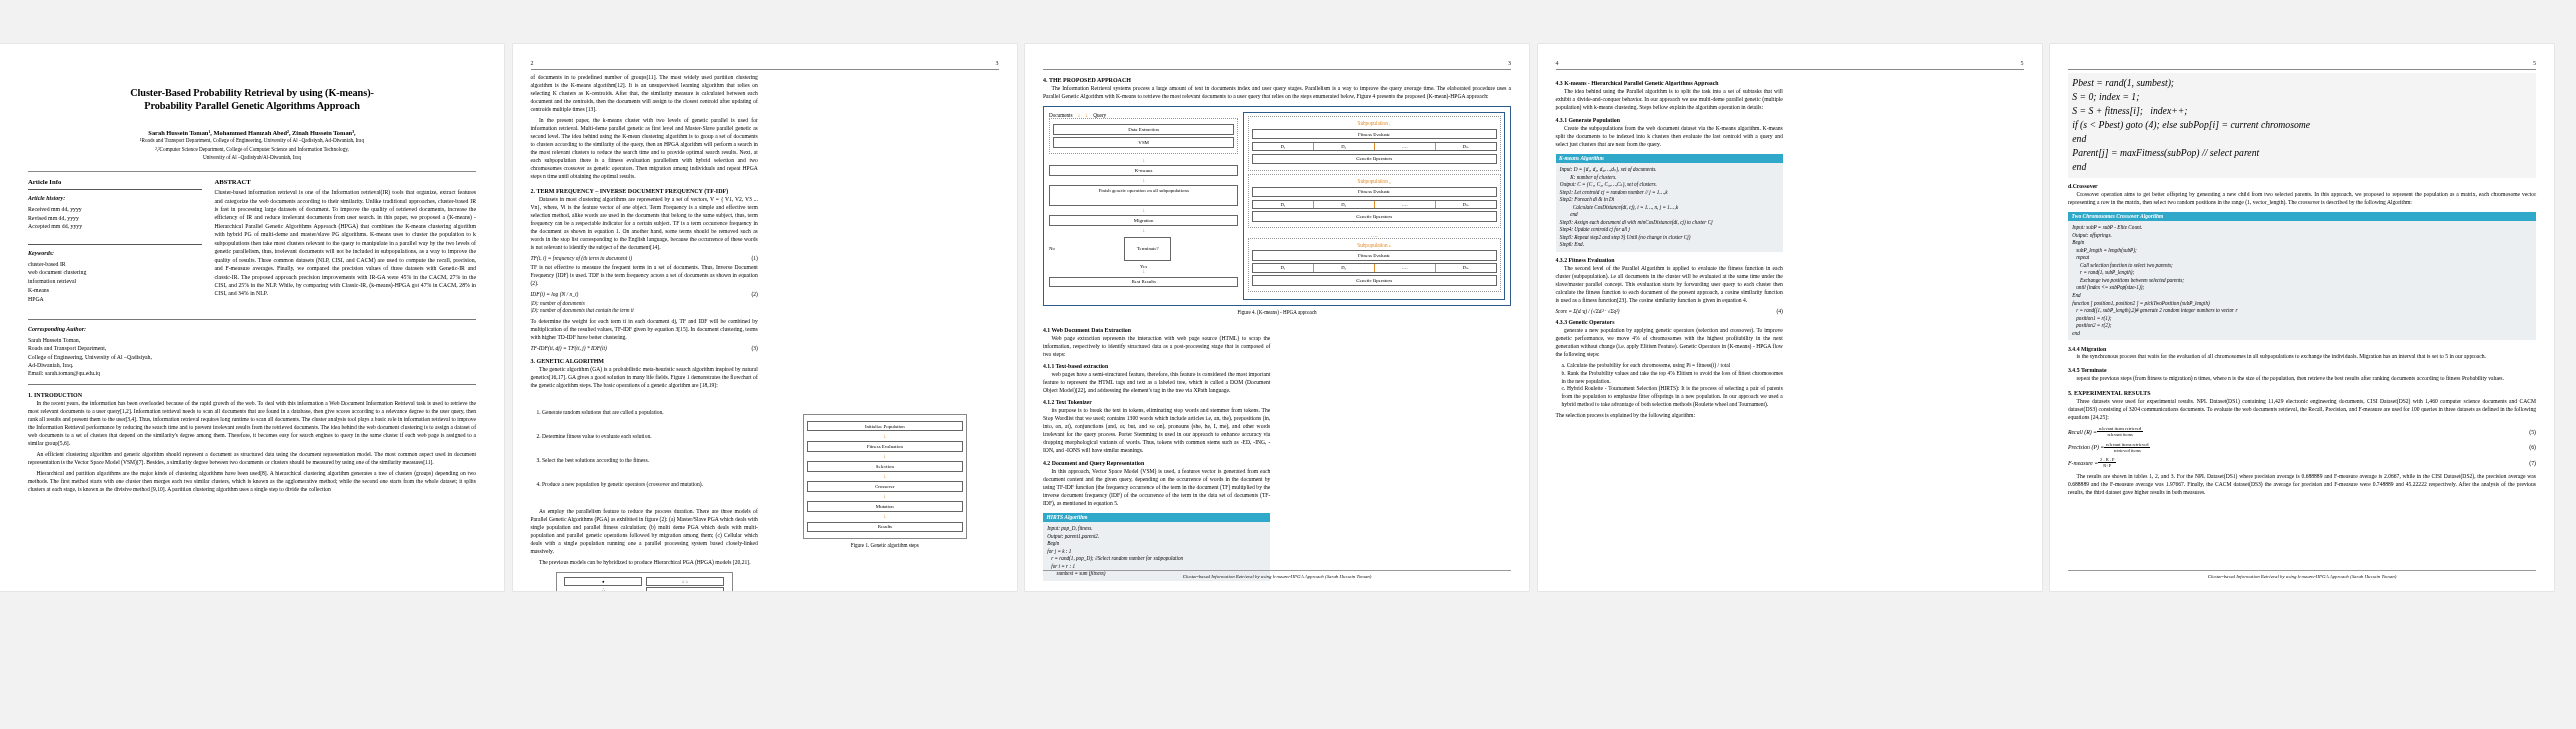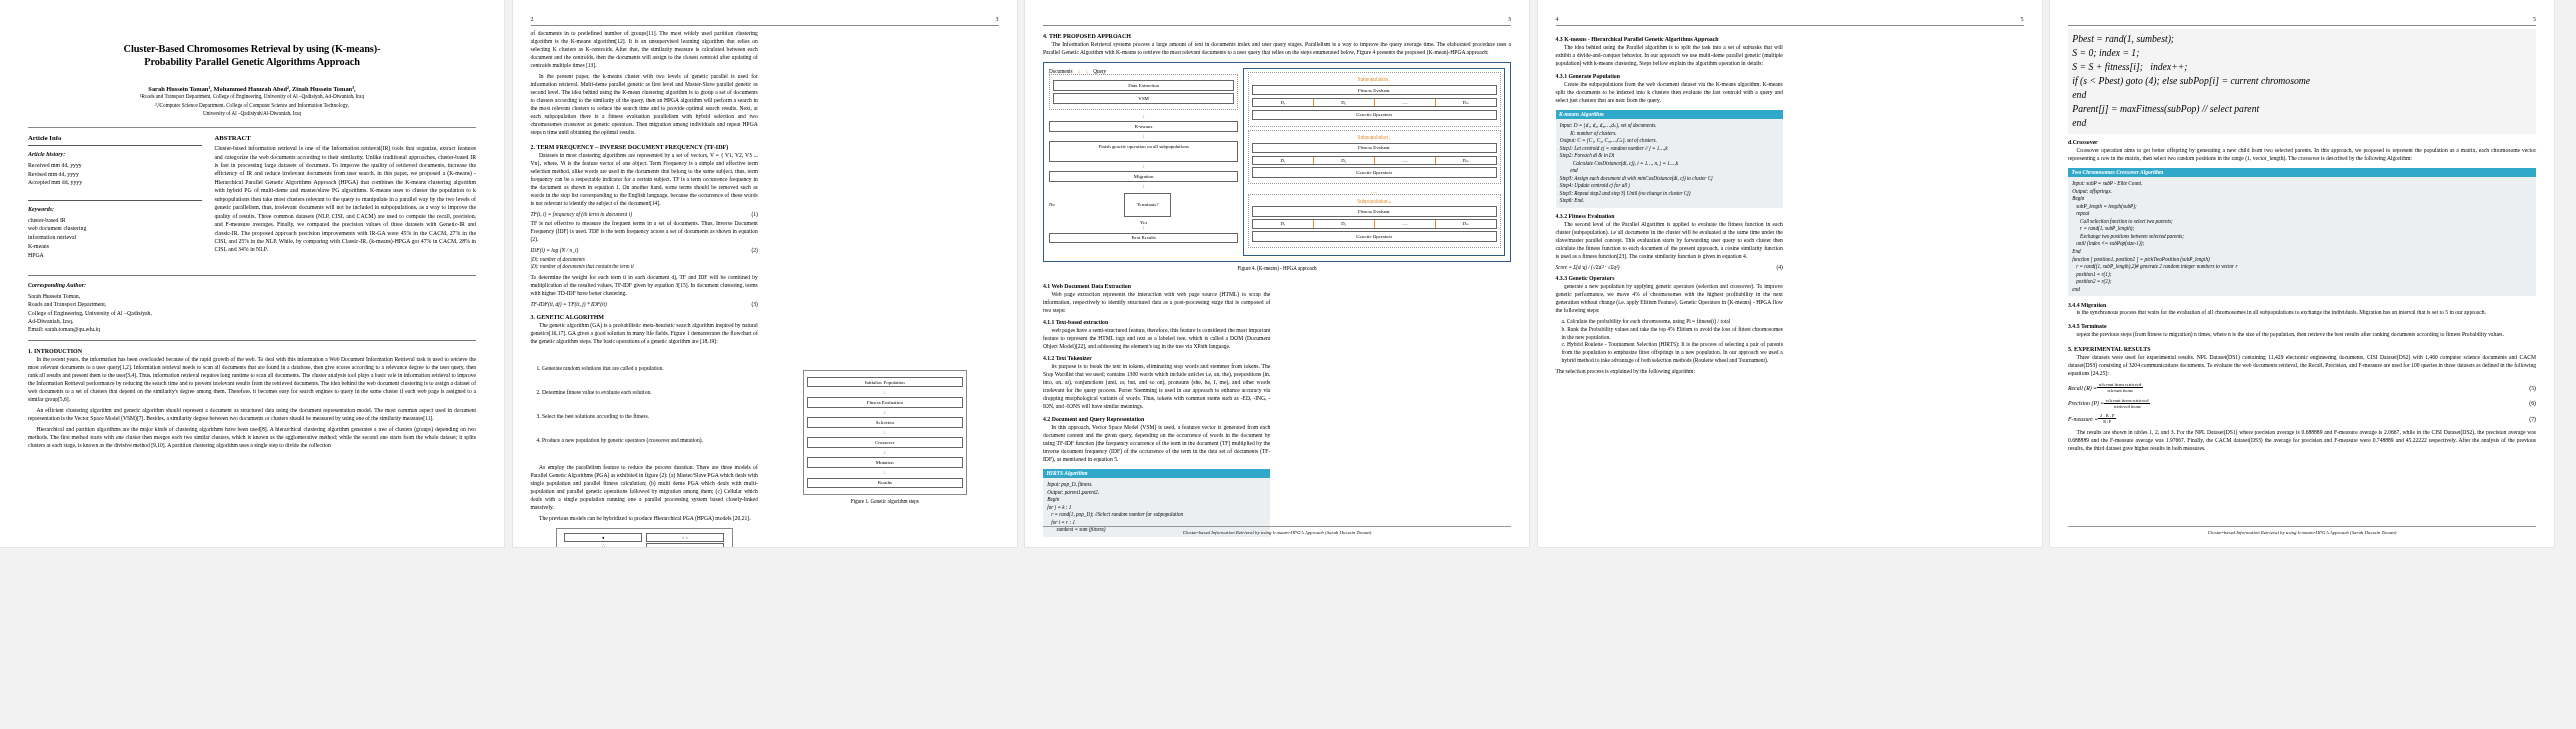--- a/index.html
+++ b/index.html
@@ -12,20 +12,21 @@
   }
   .viewer { display: flex; flex-direction: row; gap: 8.5px; padding: 0; height: 729px; }
   .page {
     background: #ffffff;
     width: 504px; height: 547px;
     position: relative;
     padding: 16px 18px 14.6px 18px;
     flex: 0 0 auto;
     box-shadow: 0 0 0 0.6px #dcdcdc;
     overflow: hidden;
+    margin-top: 44px;
   }
   .page-num { position:absolute; top:16px; font-size:6px; color:#222; }
   .pn-left { left: 18px; }
   .pn-right { right: 18px; }
 
   
   .p1 { padding: 16px 28px; }
   .doc-title {
     text-align:center; font-weight:bold; font-size:10.3px; line-height:1.35;
     margin: 25.5px 0 0 0; letter-spacing:-0.1px;
@@ -99,21 +100,21 @@
   .scatter { height:24px; position:relative; margin:2.4px auto; width:91px; }
   .dot { position:absolute; width:1.8px; height:1.8px; border-radius:50%; background:#222; }
 </style>
 </head>
 <body>
 
 <div class="viewer">
 
   <div class="page p1">
     <div class="doc-title">
-      <div>Cluster-Based Chromosomes Retrieval by using (K-means)-</div>
+      <div>Cluster-Based Probability Retrieval by using (K-means)-</div>
       <div>Probability Parallel Genetic Algorithms Approach</div>
     </div>
     <div class="authors">Sarah Hussein Toman¹, Mohammed Hamzah Abed², Zinah Hussein Toman³,</div>
     <div class="affil">¹Roads and Transport Department, College of Engineering, University of Al –Qadisiyah, Ad-Diwaniah, Iraq</div>
     <div class="affil">²,³Computer Science Department, College of Computer Science and Information Technology,</div>
     <div class="affil">University of Al –Qadisiyah/Al-Diwaniah, Iraq</div>
 
     <hr class="hr-thick">
 
     <div class="info-grid">

